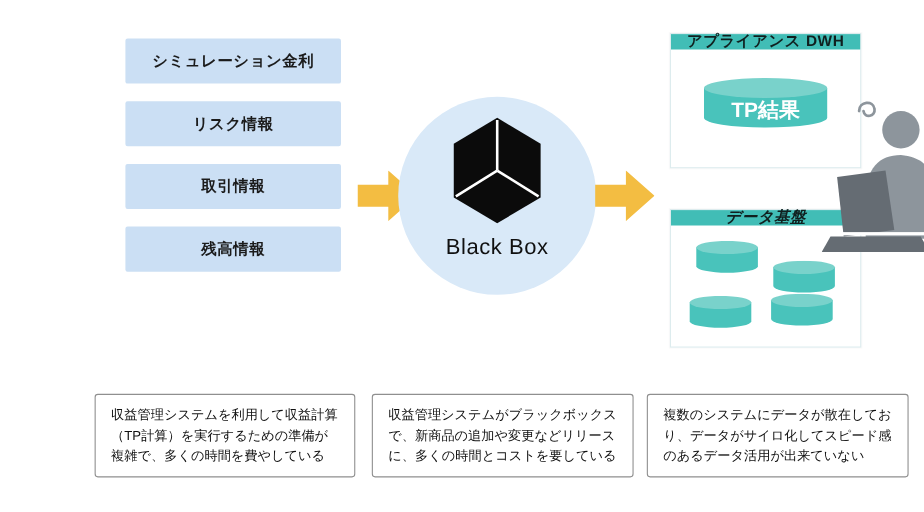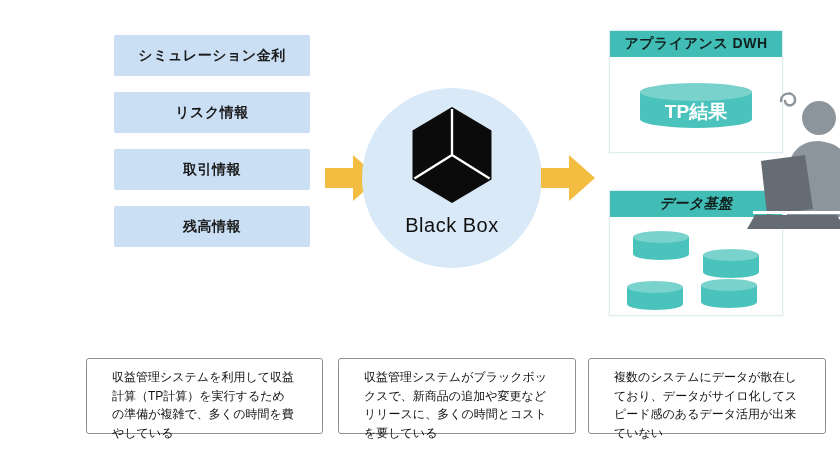--- a/index.html
+++ b/index.html
@@ -67,21 +67,21 @@
   .panel {
     position: absolute;
     width: 174px;
     background: #ffffff;
     border: 1px solid #ddecee;
     box-shadow: 0 0 0 1px rgba(0,0,0,0.02);
   }
   .panel-dwh  { left: 565px; top: 30px;  height: 123px; }
   .panel-data { left: 565px; top: 190px; height: 126px; font-style: italic; }
   .panel-header {
-    height: 26px;
+    height: 14px;
     background: #41bdb6;
     display: flex;
     align-items: center;
     justify-content: center;
     font-size: 14px;
     font-weight: bold;
     color: #10201f;
     letter-spacing: 0.5px;
   }
   .panel-body { position: relative; width: 100%; height: calc(100% - 26px); }
@@ -110,21 +110,21 @@
   .person { position: absolute; left: 703px; top: 85px; width: 118px; height: 148px; }
 
   
   .note {
     position: absolute;
     top: 358px;
     height: 76px;
     background: #ffffff;
     border: 1px solid #8f8f8f;
     border-radius: 3px;
-    padding: 9px 25px;
+    padding: 9px 14px;
     font-size: 12px;
     line-height: 1.55;
     color: #111111;
   }
   .note-1 { left: 42px;  width: 237px; }
   .note-2 { left: 294px; width: 238px; }
   .note-3 { left: 544px; width: 238px; }
 </style>
 </head>
 <body>

